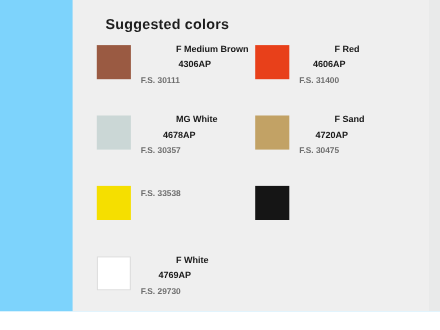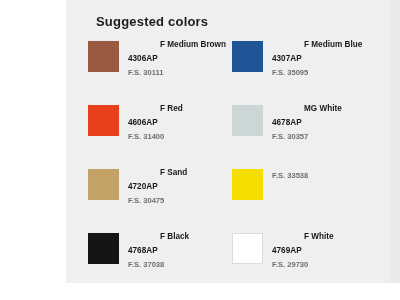--- a/index.html
+++ b/index.html
@@ -12,21 +12,21 @@
     overflow: hidden;
     background: #e3e5e5;
     font-family: "Liberation Sans", sans-serif;
     -webkit-font-smoothing: antialiased;
   }
 
   #page {
     position: relative;
     width: 400px;
     height: 300px;
-    background: #ffffff;
+    background: #7dd3fc;
   }
 
   
   #content-panel {
     position: absolute;
     left: 66px;
     top: 0;
     width: 324px;
     height: 283px;
     background: #efefef;
@@ -104,20 +104,21 @@
     padding-left: 32px;
   }
 
   .color-code {
     font-size: 8.2px;
     font-weight: bold;
     color: #181818;
     line-height: 1.35;
     margin-top: 3px;
     white-space: nowrap;
+    text-align: center;
   }
 
   .color-fs {
     font-size: 7.6px;
     font-weight: bold;
     color: #6e6e6e;
     line-height: 1.35;
     margin-top: 4px;
     white-space: nowrap;
   }
@@ -137,28 +138,20 @@
 
     <div class="color-entry">
       <div class="swatch-chip" style="background-color: rgb(154, 90, 66);"></div>
       <div class="entry-text">
         <div class="color-name">F Medium Brown</div>
         <div class="color-code">4306AP</div>
         <div class="color-fs">F.S. 30111</div>
       </div>
     </div>
 
-    <div class="color-entry">
-      <div class="swatch-chip" style="background-color: rgb(31, 85, 150);"></div>
-      <div class="entry-text">
-        <div class="color-name">F Medium Blue</div>
-        <div class="color-code">4307AP</div>
-        <div class="color-fs">F.S. 35095</div>
-      </div>
-    </div>
 
     <div class="color-entry">
       <div class="swatch-chip" style="background-color: rgb(232, 64, 26);"></div>
       <div class="entry-text">
         <div class="color-name">F Red</div>
         <div class="color-code">4606AP</div>
         <div class="color-fs">F.S. 31400</div>
       </div>
     </div>
 
@@ -182,25 +175,20 @@
 
     <div class="color-entry">
       <div class="swatch-chip" style="background-color: rgb(245, 223, 0);"></div>
       <div class="entry-text">
         <div class="color-fs">F.S. 33538</div>
       </div>
     </div>
 
     <div class="color-entry">
       <div class="swatch-chip" style="background-color: rgb(21, 21, 21);"></div>
-      <div class="entry-text">
-        <div class="color-name">F Black</div>
-        <div class="color-code">4768AP</div>
-        <div class="color-fs">F.S. 37038</div>
-      </div>
     </div>
 
     <div class="color-entry">
       <div class="swatch-chip chip-white" style="background-color: rgb(255, 255, 255);"></div>
       <div class="entry-text">
         <div class="color-name">F White</div>
         <div class="color-code">4769AP</div>
         <div class="color-fs">F.S. 29730</div>
       </div>
     </div>

